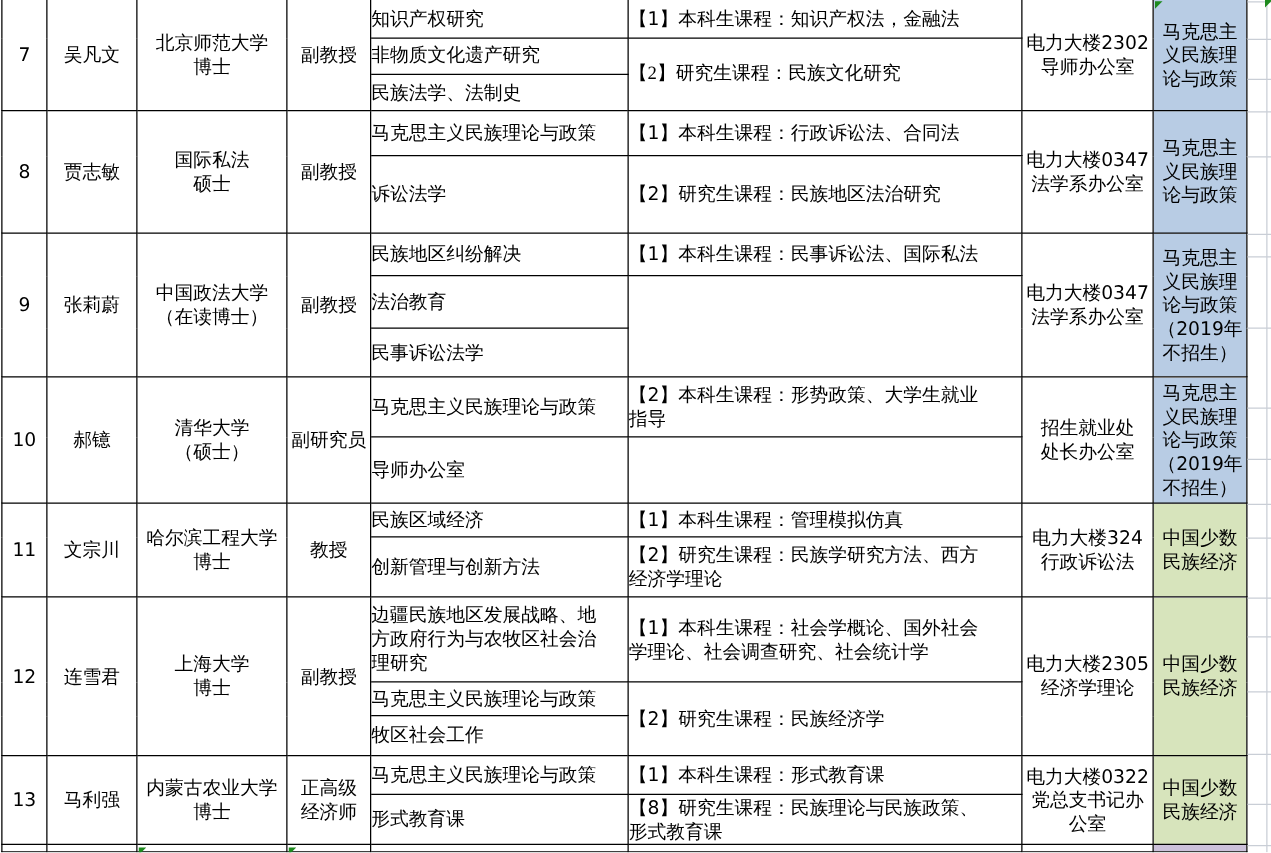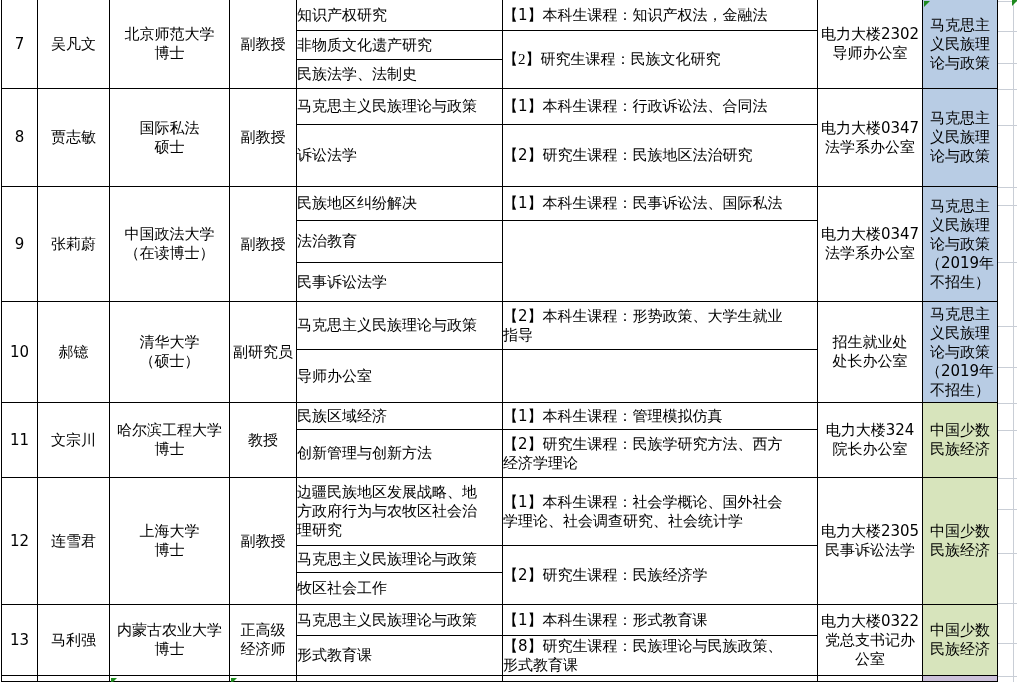--- a/index.html
+++ b/index.html
@@ -104,41 +104,41 @@
         </tr>
         <tr style="height: 27px;">
           <td class="c-center" rowspan="2">11</td>
           <td class="c-center" rowspan="2">文宗川</td>
           <td class="c-center" rowspan="2">哈尔滨工程大学
 博士</td>
           <td class="c-center" rowspan="2">教授</td>
           <td class="c-left">民族区域经济</td>
           <td class="c-left" rowspan="1">【1】本科生课程：管理模拟仿真</td>
           <td class="c-center" rowspan="2">电力大楼324
-院长办公室</td>
+行政诉讼法</td>
           <td class="c-disc" rowspan="2" style="background: rgb(215, 228, 188);">中国少数民族经济</td>
         </tr>
         <tr style="height: 48px;">
           <td class="c-left">创新管理与创新方法</td>
           <td class="c-left" rowspan="1">【2】研究生课程：民族学研究方法、西方
 经济学理论</td>
         </tr>
         <tr style="height: 68px;">
           <td class="c-center" rowspan="3">12</td>
           <td class="c-center" rowspan="3">连雪君</td>
           <td class="c-center" rowspan="3">上海大学
 博士</td>
           <td class="c-center" rowspan="3">副教授</td>
           <td class="c-left">边疆民族地区发展战略、地
 方政府行为与农牧区社会治
 理研究</td>
           <td class="c-left" rowspan="1">【1】本科生课程：社会学概论、国外社会
 学理论、社会调查研究、社会统计学</td>
           <td class="c-center" rowspan="3">电力大楼2305
-民事诉讼法学</td>
+经济学理论</td>
           <td class="c-disc" rowspan="3" style="background: rgb(215, 228, 188);">中国少数民族经济</td>
         </tr>
         <tr style="height: 27px;">
           <td class="c-left">马克思主义民族理论与政策</td>
           <td class="c-left" rowspan="2">【2】研究生课程：民族经济学</td>
         </tr>
         <tr style="height: 32px;">
           <td class="c-left">牧区社会工作</td>
         </tr>
         <tr style="height: 31px;">

